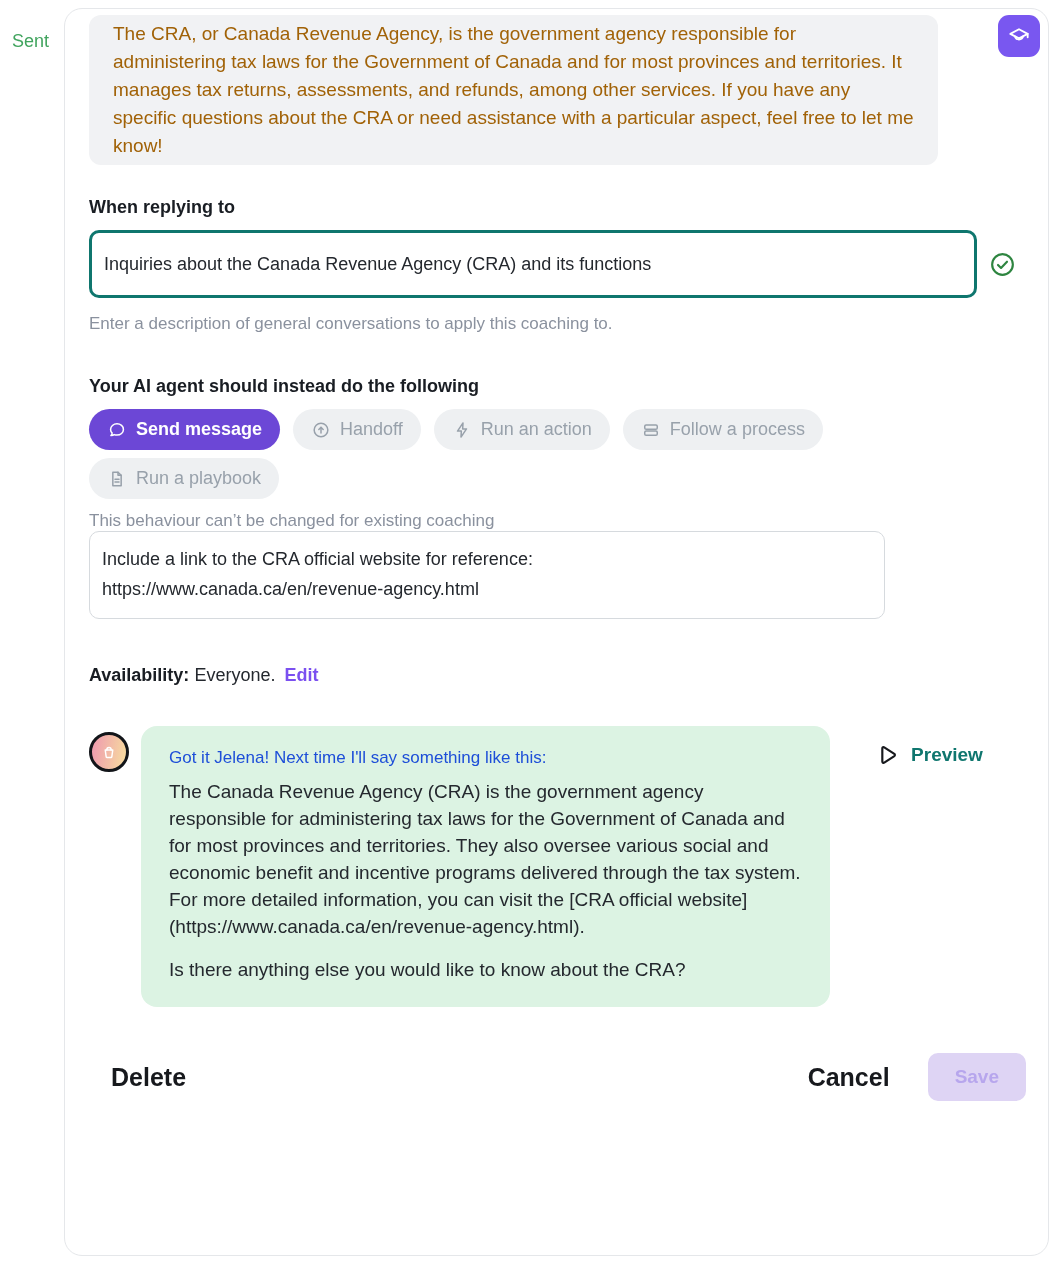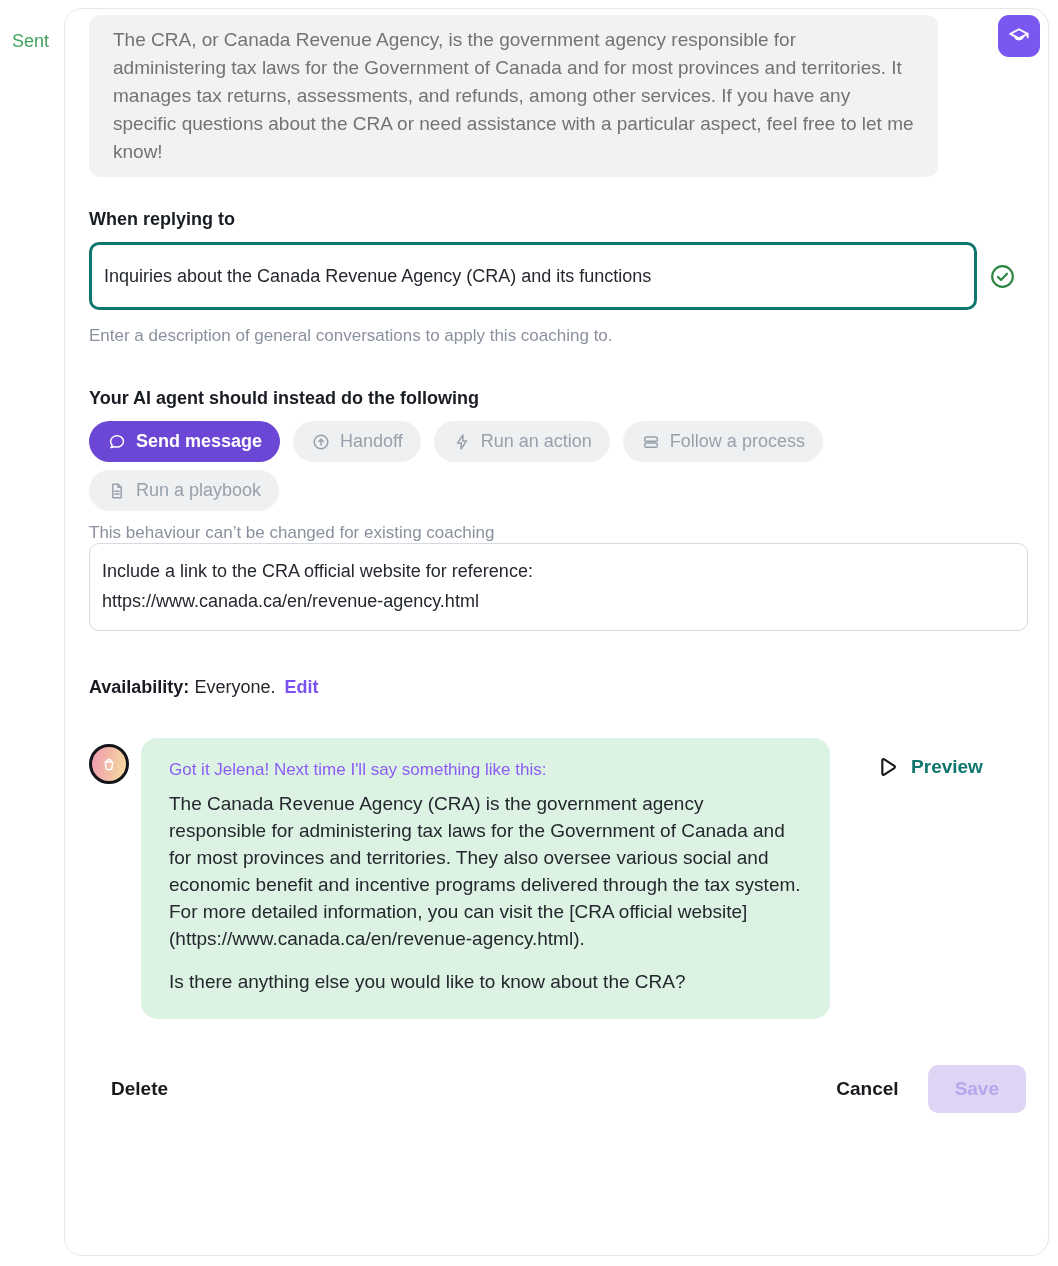--- a/index.html
+++ b/index.html
@@ -20,21 +20,21 @@
   }
   .card-inner { padding: 3px 22px 0 24px; position: relative; }
   .badge {
     position: absolute; top: 6px; right: 8px;
     width: 42px; height: 42px; border-radius: 11px;
     background: #7957f0; display: flex; align-items: center; justify-content: center;
   }
   .bubble-gray {
     margin-top: 3px; width: 849px;
     background: #f1f2f4; border-radius: 12px;
-    padding: 11px 24px; font-size: 19px; line-height: 28px; color: #737373;
+    padding: 5px 24px; font-size: 19px; line-height: 28px; color: #a16207;
   }
   h3.section {
     margin: 32px 0 12px 0; font-size: 18px; font-weight: 700; color: #191d23;
   }
   .input-row { display: flex; align-items: center; gap: 12px; }
   .text-input {
     width: 888px; height: 68px; border: 3px solid #0f766e; border-radius: 10px;
     padding: 0 12px; font-size: 18px; color: #24282e; background: #fff; outline: none;
     font-family: "Liberation Sans", sans-serif;
   }
@@ -45,53 +45,53 @@
     display: inline-flex; align-items: center; gap: 9px;
     border: none; border-radius: 22px; padding: 10px 18px;
     background: #eef0f2; color: #98a1ab; font-size: 18px;
     font-family: "Liberation Sans", sans-serif; cursor: default;
   }
   .pill.selected { background: #6c47d6; color: #ffffff; font-weight: 600; }
   .pill .picon { display: flex; }
   .helper.tight { margin-top: 12px; }
   h3.section.gap { margin-top: 42px; }
   .coach-textarea {
-    width: 939px; height: 88px; resize: none; overflow: hidden;
+    width: 796px; height: 88px; resize: none; overflow: hidden;
     border: 1px solid #d6dade; border-radius: 10px;
     padding: 12px 12px; font-size: 18px; line-height: 30px; color: #24282e;
     font-family: "Liberation Sans", sans-serif; outline: none; display: block;
   }
   .availability { margin-top: 46px; font-size: 18px; color: #24282e; }
   .availability .bold { font-weight: 700; color: #191d23; }
   .availability .edit { color: #7b50f0; font-weight: 600; cursor: pointer; text-decoration: none; margin-left: 4px; }
   .preview-row { margin-top: 40px; display: flex; align-items: flex-start; }
   .avatar {
     width: 40px; height: 40px; border-radius: 50%; flex: none; margin-top: 6px;
     border: 3px solid #121519;
     background: linear-gradient(100deg, #ef9fae 10%, #f6d7a0 90%);
     display: flex; align-items: center; justify-content: center;
   }
   .bubble-green {
     margin-left: 12px; width: 689px; border-radius: 16px;
     background: #dcf3e3; padding: 22px 28px 24px 28px;
   }
-  .green-header { font-size: 17px; color: #8b5cf6; }
+  .green-header { font-size: 17px; color: #1d4ed8; }
   .bubble-green p { margin: 10px 0 0 0; font-size: 19px; line-height: 27px; color: #24282e; }
   .bubble-green p + p { margin-top: 16px; }
   .preview-btn {
     flex: 1; display: flex; align-items: center; justify-content: center; gap: 12px;
     margin-top: 16px; color: #0f766e; font-size: 19px; font-weight: 600; cursor: pointer;
   }
   .footer { margin-top: 46px; display: flex; align-items: center; }
   .ghost {
-    background: none; border: none; font-size: 19px; font-weight: 600; color: #17191d;
+    background: none; border: none; font-size: 25px; font-weight: 600; color: #17191d;
     font-family: "Liberation Sans", sans-serif; cursor: pointer; padding: 0;
   }
   .ghost.delete { margin-left: 22px; }
-  .footer-right { margin-left: auto; display: flex; align-items: center; gap: 29px; }
+  .footer-right { margin-left: auto; display: flex; align-items: center; gap: 38px; }
   .save {
     border: none; border-radius: 10px; padding: 13px 27px;
     background: #ded4f4; color: #b7a6ed; font-size: 19px; font-weight: 600;
     font-family: "Liberation Sans", sans-serif; cursor: default;
   }
 </style>
 </head>
 <body>
 
 <div class="sent">Sent</div>

